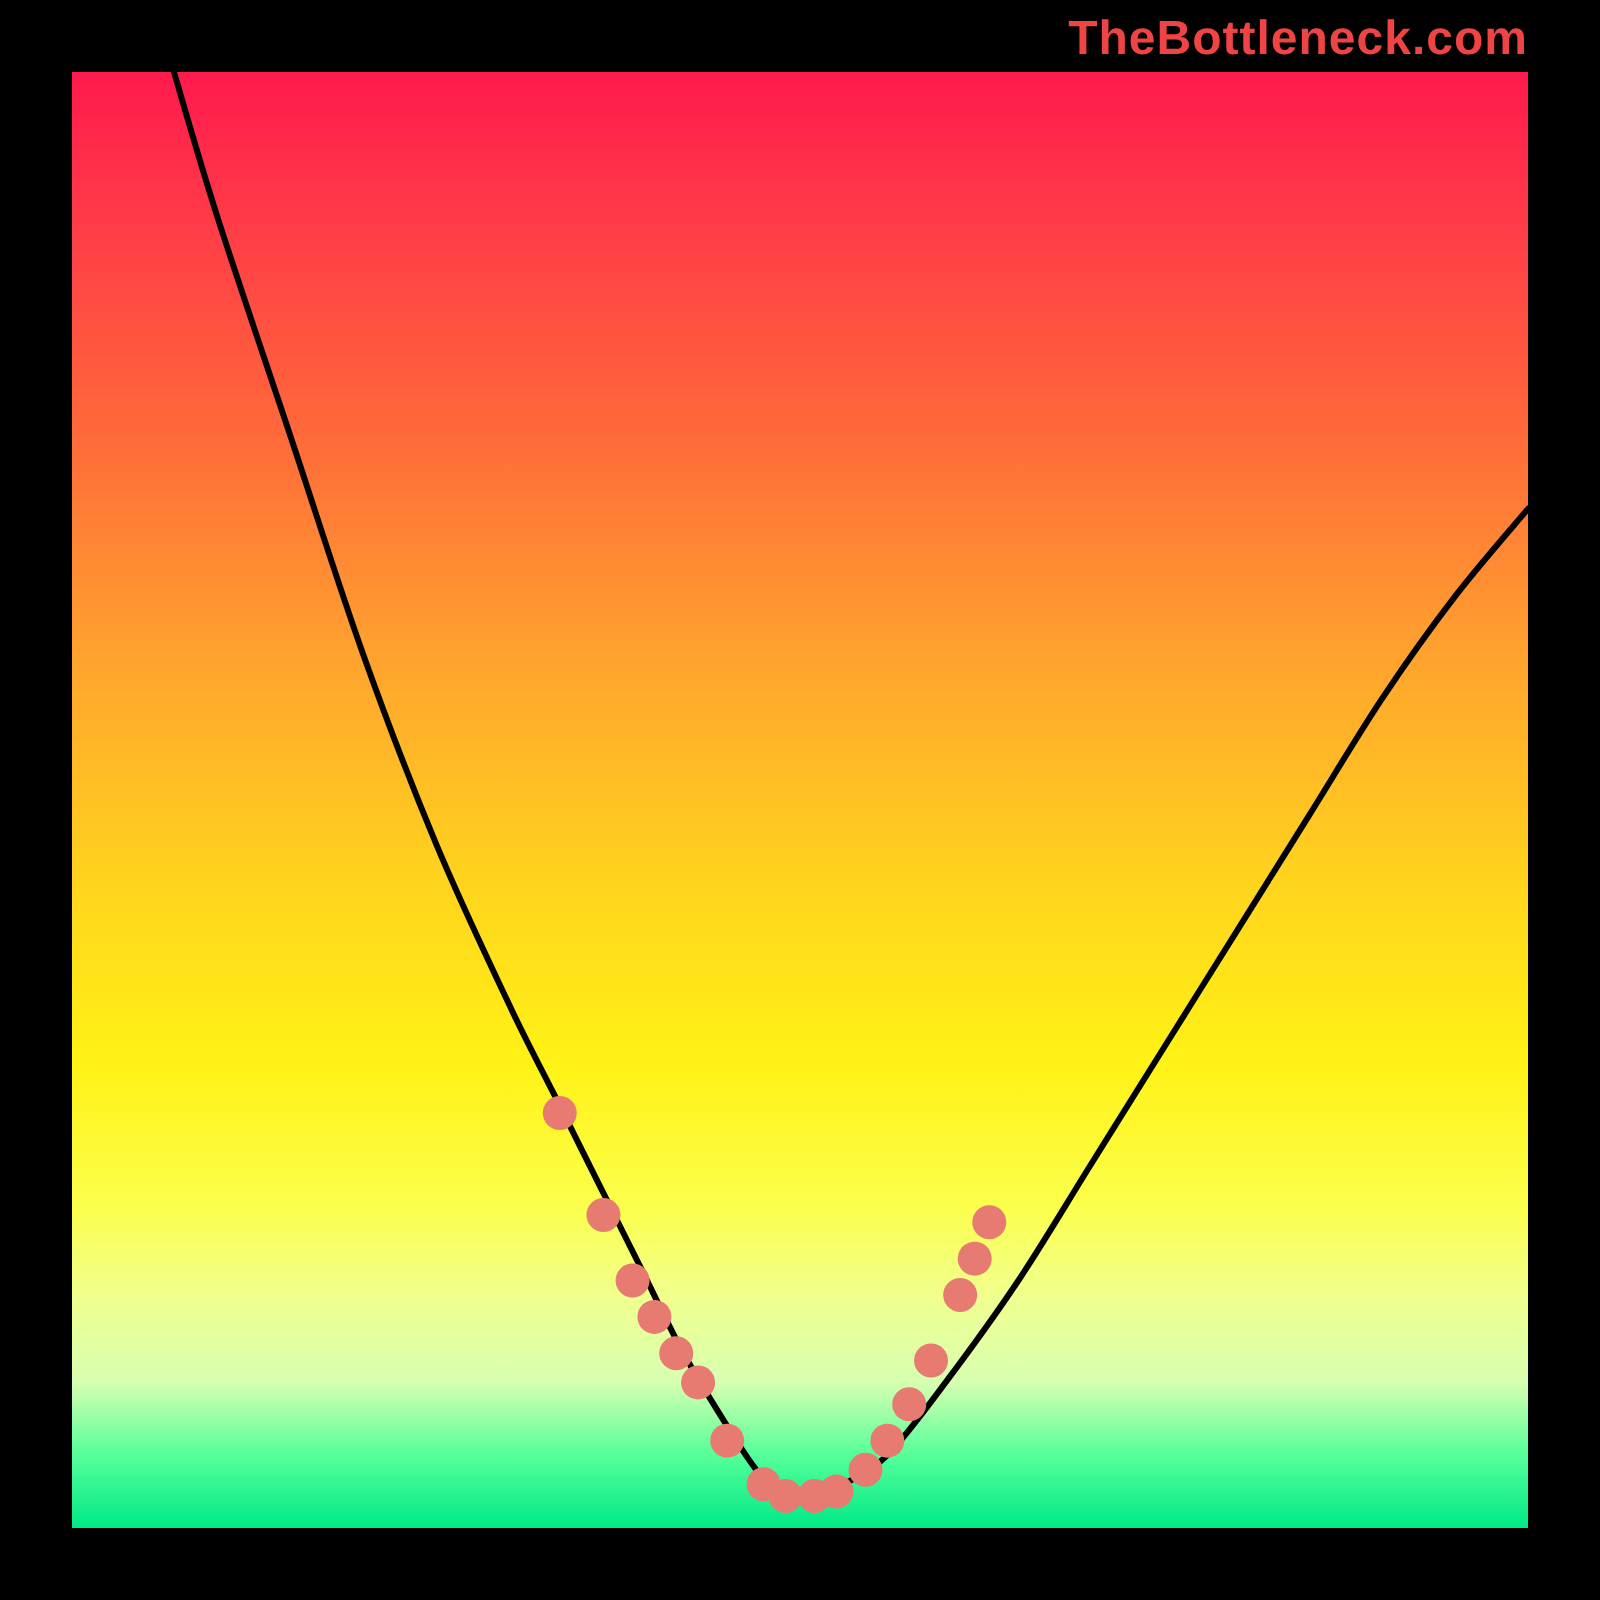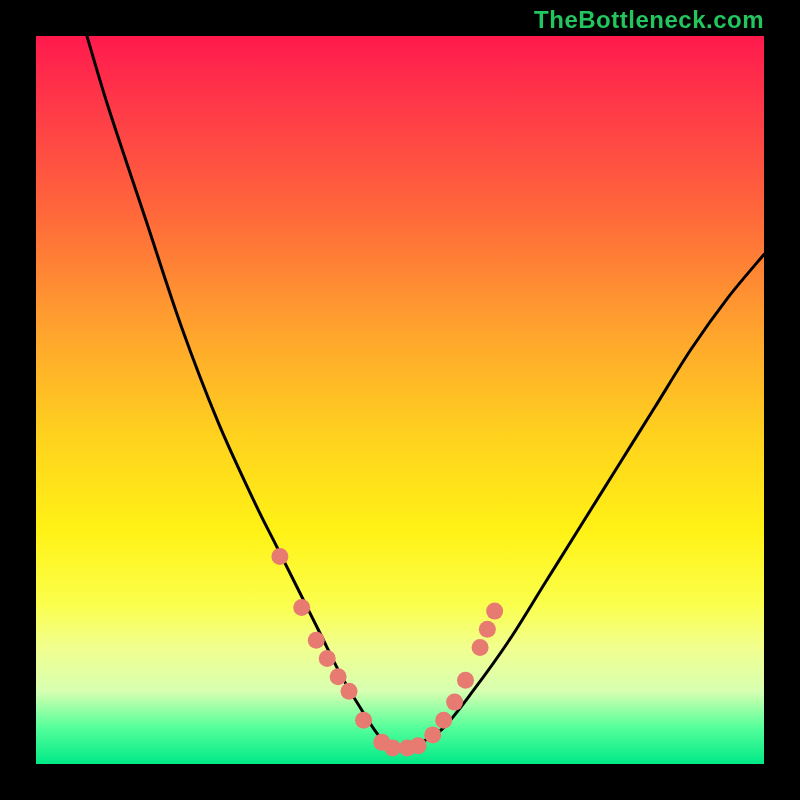--- a/index.html
+++ b/index.html
@@ -37,21 +37,21 @@
       #00e987 100%
     );
   }
   .watermark {
     position: absolute;
     top: 6px;
     right: 36px;
     font-family: Arial, Helvetica, sans-serif;
     font-size: 24px;
     font-weight: bold;
-    color: #22c55e;
+    color: #ef4444;
     letter-spacing: 0.5px;
     user-select: none;
   }
   svg.curve {
     position: absolute;
     inset: 0;
     width: 728px;
     height: 728px;
   }
 </style>

